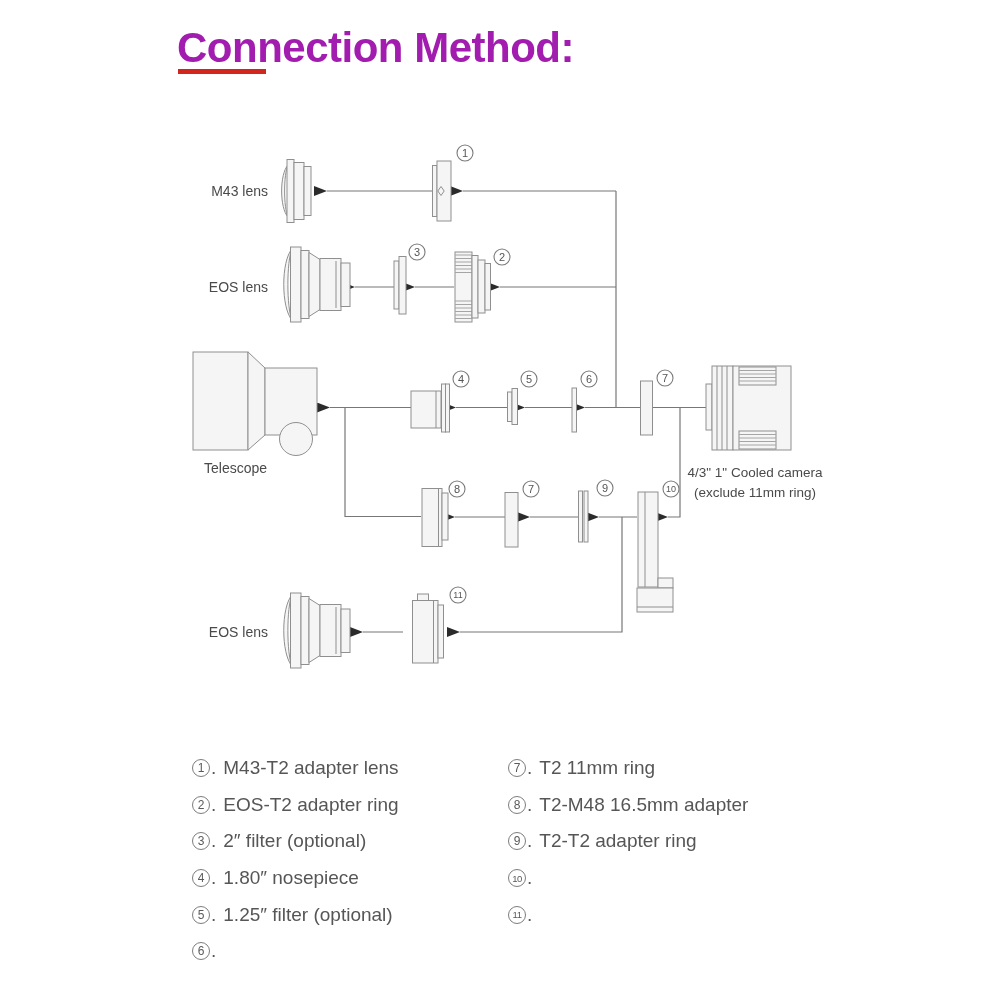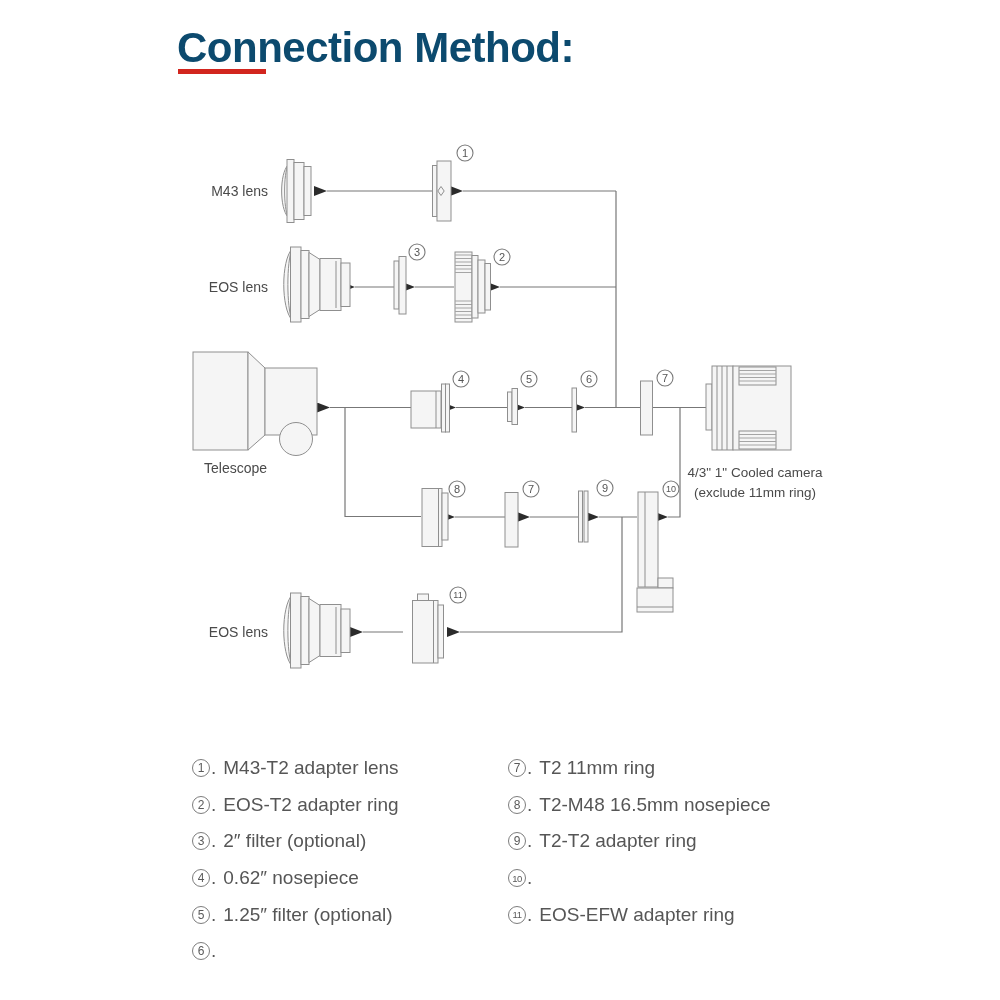--- a/index.html
+++ b/index.html
@@ -8,21 +8,21 @@
     background: #ffffff;
     font-family: "Liberation Sans", sans-serif;
     position: relative;
     overflow: hidden;
   }
   .title {
     position: absolute; left: 177px; top: 24px;
     margin: 0;
     font-size: 42px; font-weight: 700;
     letter-spacing: -0.5px;
-    color: #0c4a6e;
+    color: #a21caf;
   }
   .title-underline {
     position: absolute; left: 178px; top: 69px;
     width: 88px; height: 5px;
     background: var(--accent-red, #d2251e);
   }
   svg.diagram { position: absolute; left: 0; top: 0; width: 1000px; height: 1000px; }
   svg text { font-family: "Liberation Sans", sans-serif; fill: #4a4a4a; }
   .comp  { fill: var(--component-fill, #f5f5f5); stroke: var(--component-stroke, #8f8f8f); stroke-width: 1; }
   .cline { stroke: var(--component-stroke, #8f8f8f); stroke-width: 1; fill: none; }
@@ -292,51 +292,50 @@
       <span>EOS-T2 adapter ring</span>
     </div>
     <div class="legend-row">
       <span class="cnum">3</span>
         <span class="sep">.</span>
       <span>2″ filter (optional)</span>
     </div>
     <div class="legend-row">
       <span class="cnum">4</span>
         <span class="sep">.</span>
-      <span>0.62″ nosepiece</span>
+      <span>1.80″ nosepiece</span>
     </div>
     <div class="legend-row">
       <span class="cnum">5</span>
         <span class="sep">.</span>
       <span>1.25″ filter (optional)</span>
     </div>
     <div class="legend-row">
       <span class="cnum">6</span>
         <span class="sep">.</span>
     </div>
   </div>
   <div class="legend-col right">
     <div class="legend-row">
       <span class="cnum">7</span>
         <span class="sep">.</span>
       <span>T2 11mm ring</span>
     </div>
     <div class="legend-row">
       <span class="cnum">8</span>
         <span class="sep">.</span>
-      <span>T2-M48 16.5mm nosepiece</span>
+      <span>T2-M48 16.5mm adapter</span>
     </div>
     <div class="legend-row">
       <span class="cnum">9</span>
         <span class="sep">.</span>
       <span>T2-T2 adapter ring</span>
     </div>
     <div class="legend-row">
       <span class="cnum two">10</span>
         <span class="sep">.</span>
     </div>
     <div class="legend-row">
       <span class="cnum two">11</span>
         <span class="sep">.</span>
-      <span>EOS-EFW adapter ring</span>
     </div>
   </div>
 </div>
 
 </body></html>

